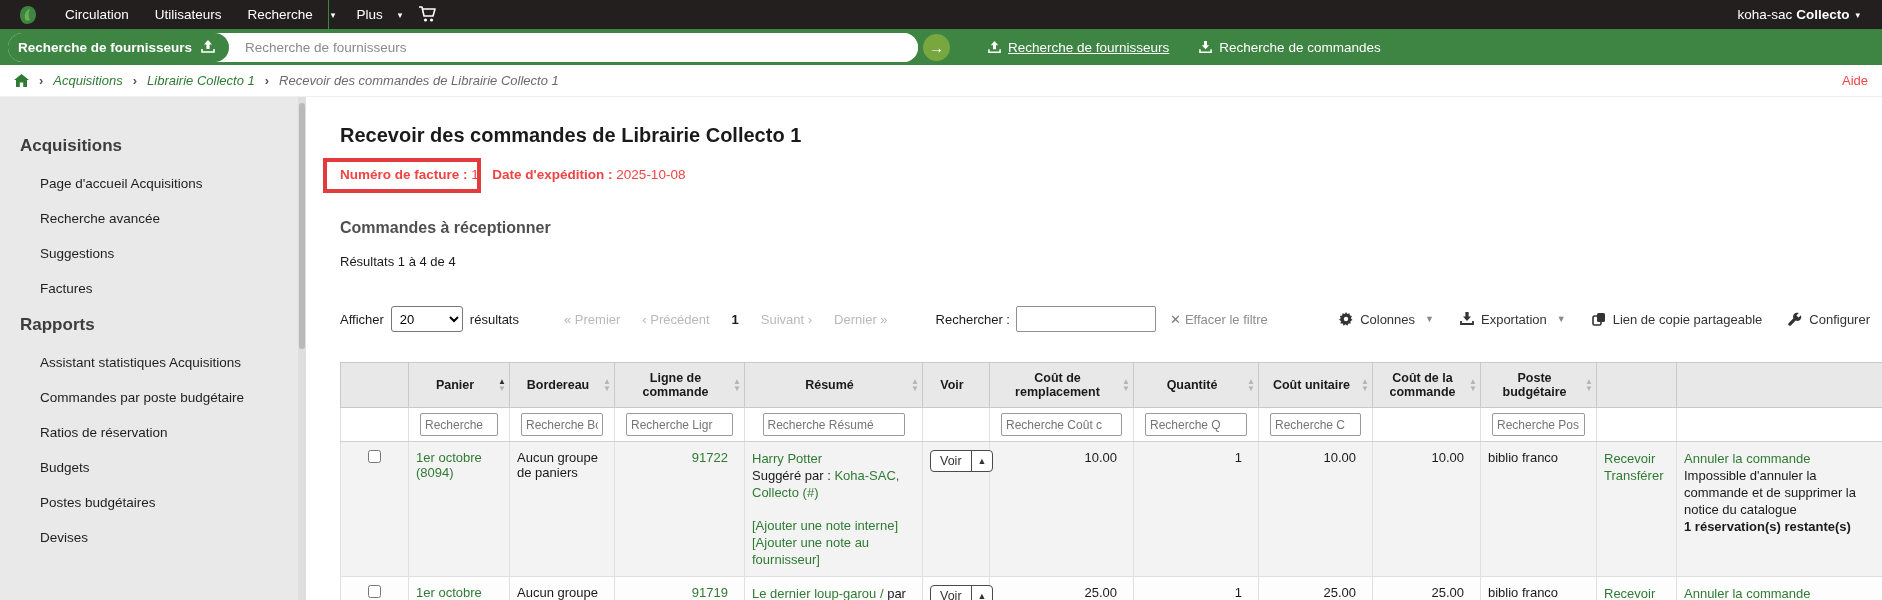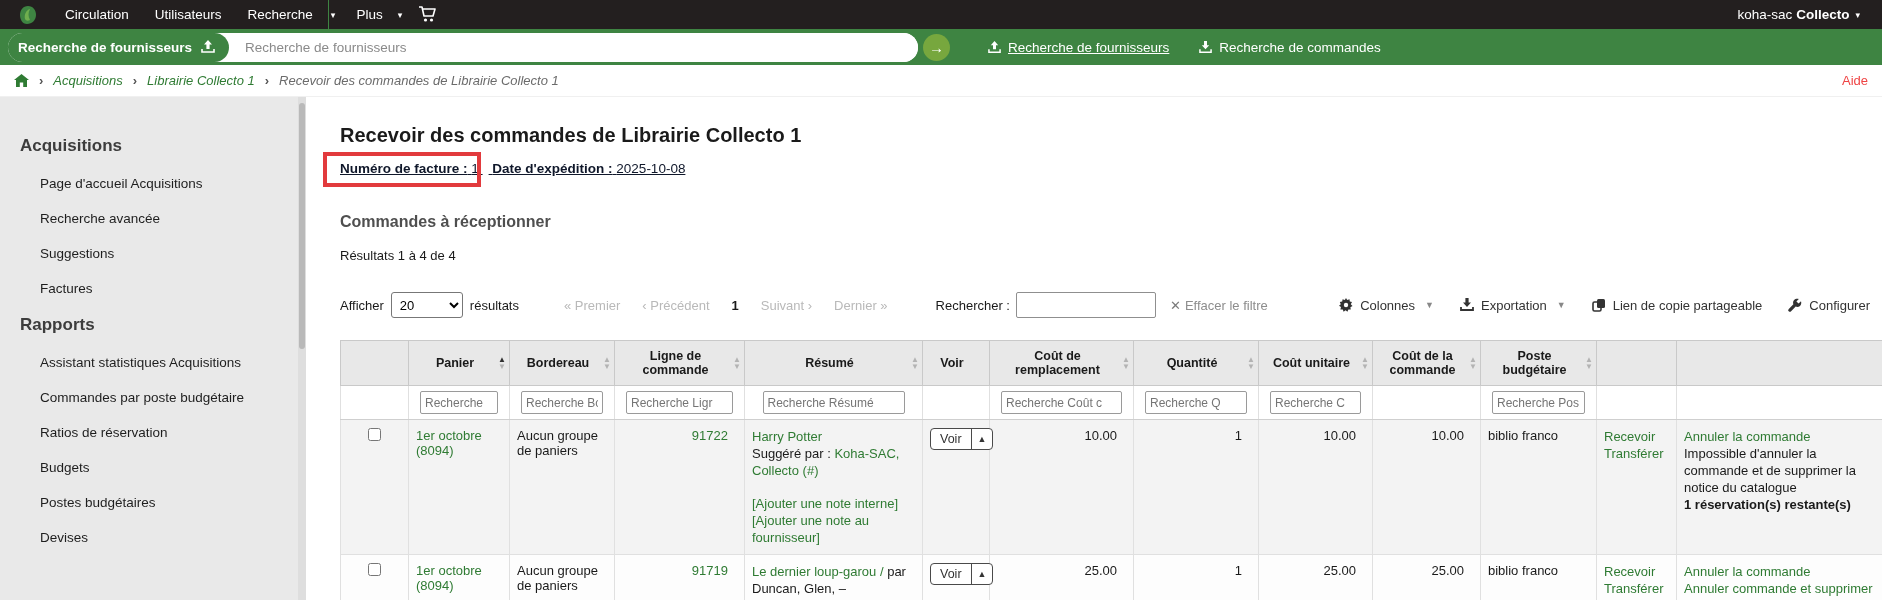--- a/index.html
+++ b/index.html
@@ -48,32 +48,32 @@
   .sidebar { width:298px; background:#e9e9e9; padding:30px 0 0 0; flex:none; }
   .sb-scroll { width:8px; background:#dedede; flex:none; position:relative; }
   .sb-thumb { position:absolute; left:1px; top:6px; width:6px; height:246px;
               background:#b9b9b9; border-radius:3px; }
   .sb-heading { font-size:17px; font-weight:bold; color:#3d3d3d; padding:9px 0 10px 20px; }
   .sb-item { display:block; font-size:13.5px; color:#1e1e1e; text-decoration:none;
              padding:10px 0 10px 40px; cursor:pointer; }
 
   .content { flex:1; padding:0 0 0 34px; position:relative; }
   .page-title { font-size:20px; font-weight:bold; color:#1a1a1a; margin-top:27px; }
-  .invoice-line { margin-top:14px; font-size:13.5px; color:#0f172a; position:relative; width:fit-content;text-decoration:underline; }
+  .invoice-line { margin-top:20px; font-size:13.5px; color:#ef4444; position:relative; width:fit-content; }
   .invoice-line b { font-weight:bold; }
   .invoice-line .gap { display:inline-block; width:6px; }
   .annotation-box { position:absolute; left:-17px; top:-9px; width:158px; height:35px;
                     border:4px solid #e23a3d; pointer-events:none; }
   .section-title { margin-top:37px; font-size:16px; font-weight:bold; color:#4f4f4f; }
   .results-info { margin-top:17px; font-size:13px; color:#1a1a1a; }
 
   
   .controls { margin-top:21px; display:flex; align-items:center; font-size:13px;
               color:#1a1a1a; width:1542px; }
-  .pagesize-select { margin:8px 7px; width:72px; height:26px; border:1px solid #777;
+  .pagesize-select { margin:16px 7px; width:72px; height:26px; border:1px solid #777;
                      border-radius:3px; font-size:13px; padding:0 4px; background:#fff; }
   .pager { display:flex; align-items:center; gap:22px; margin-left:45px; color:#b9b9b9; }
   .pager .pg { cursor:default; }
   .pager .current { color:#1a1a1a; font-weight:bold; }
   .search-filter { display:flex; align-items:center; margin-left:48px; gap:6px; }
   .filter-input { width:140px; height:26px; border:1px solid #8f8f8f; border-radius:2px;
                   padding:0 5px; font-size:13px; }
   .clear-filter { display:flex; align-items:center; gap:4px; color:#8d8d8d; margin-left:14px;
                   cursor:pointer; }
   .clear-filter .x { font-weight:bold; color:#7a7a7a; }

